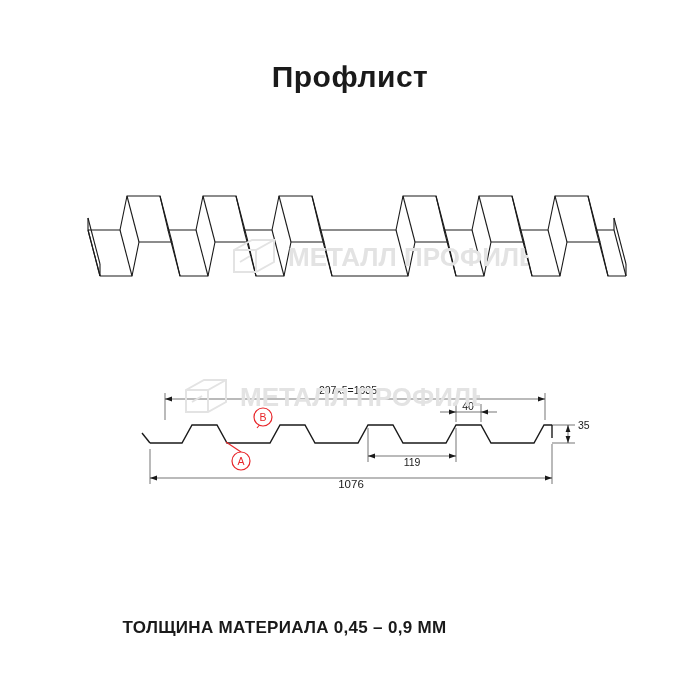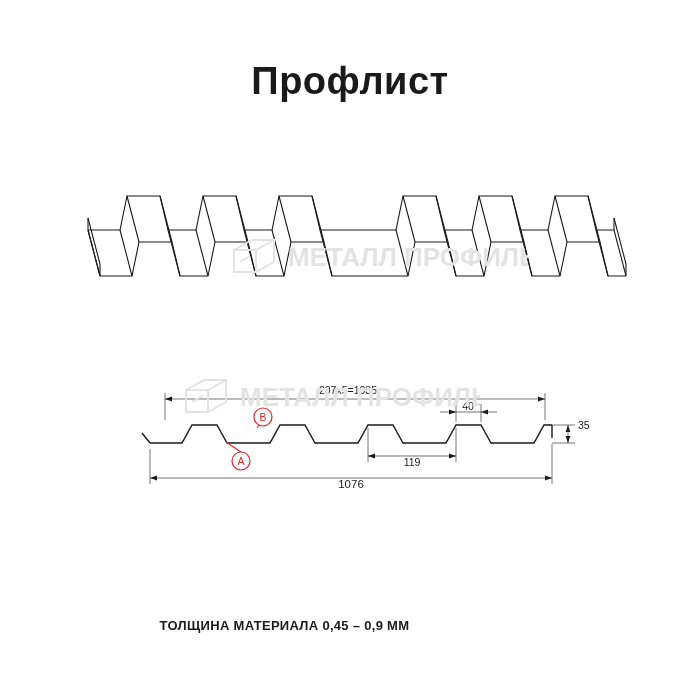--- a/index.html
+++ b/index.html
@@ -20,42 +20,42 @@
     inset: 0;
     width: 700px;
     height: 700px;
   }
   .title {
     position: absolute;
     top: 60px;
     left: 0;
     width: 700px;
     text-align: center;
-    font-size: 38px;
+    font-size: 30px;
     font-weight: bold;
     letter-spacing: 0.5px;
     color: #1a1a1a;
   }
   .subtitle {
     position: absolute;
     top: 103px;
     left: 0;
     width: 700px;
     text-align: center;
     font-size: 15px;
     font-weight: bold;
     color: #1a1a1a;
   }
   .footer-note {
     position: absolute;
     top: 618px;
     left: 0;
     width: 569px;
     text-align: center;
-    font-size: 13px;
+    font-size: 17px;
     font-weight: bold;
     letter-spacing: 0.3px;
     color: #1a1a1a;
   }
   .drawing {
     position: absolute;
     top: 0;
     left: 0;
   }
   .wm {

